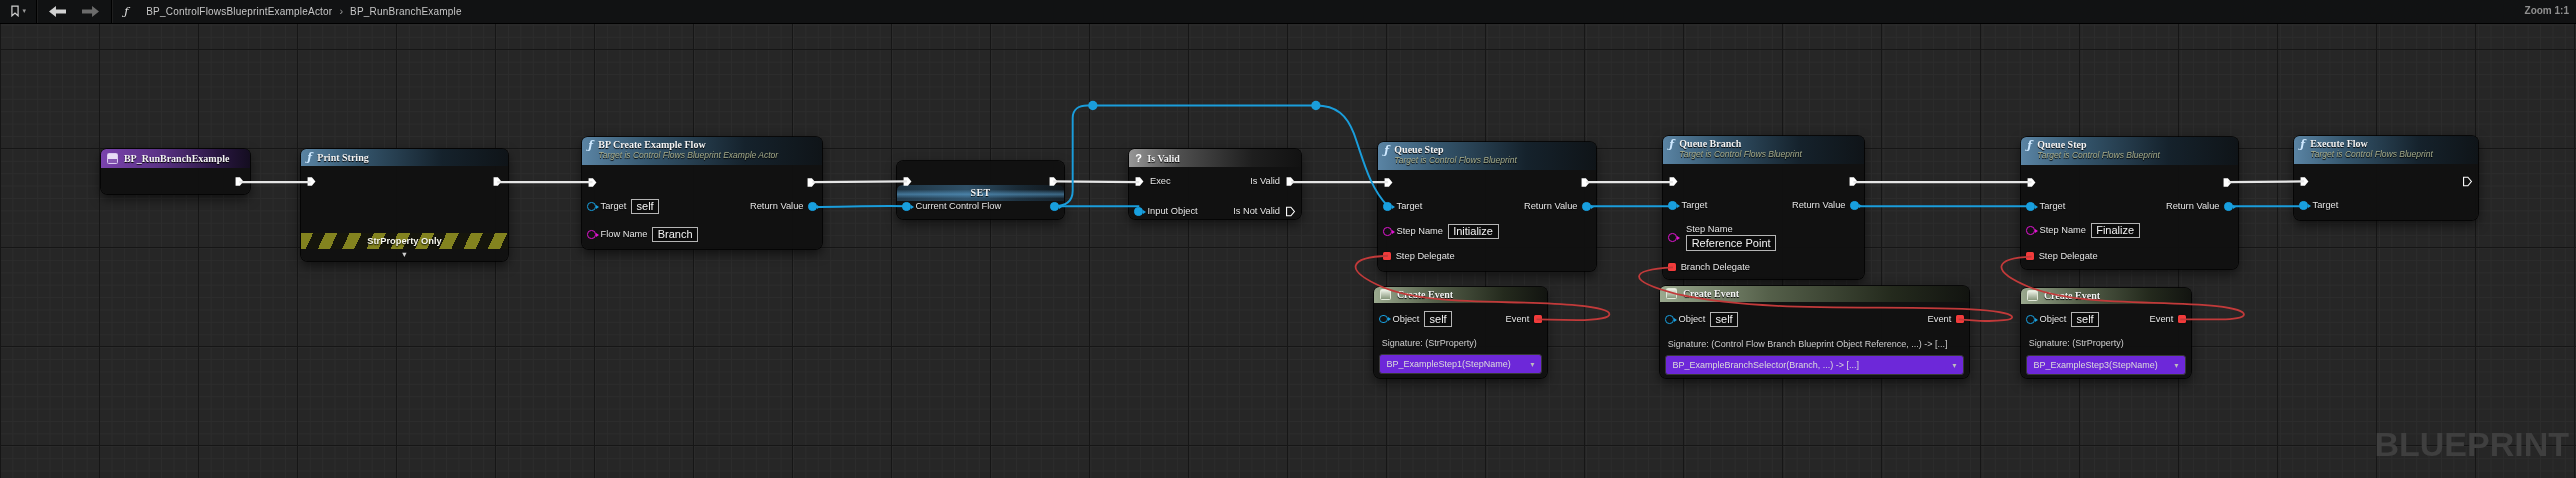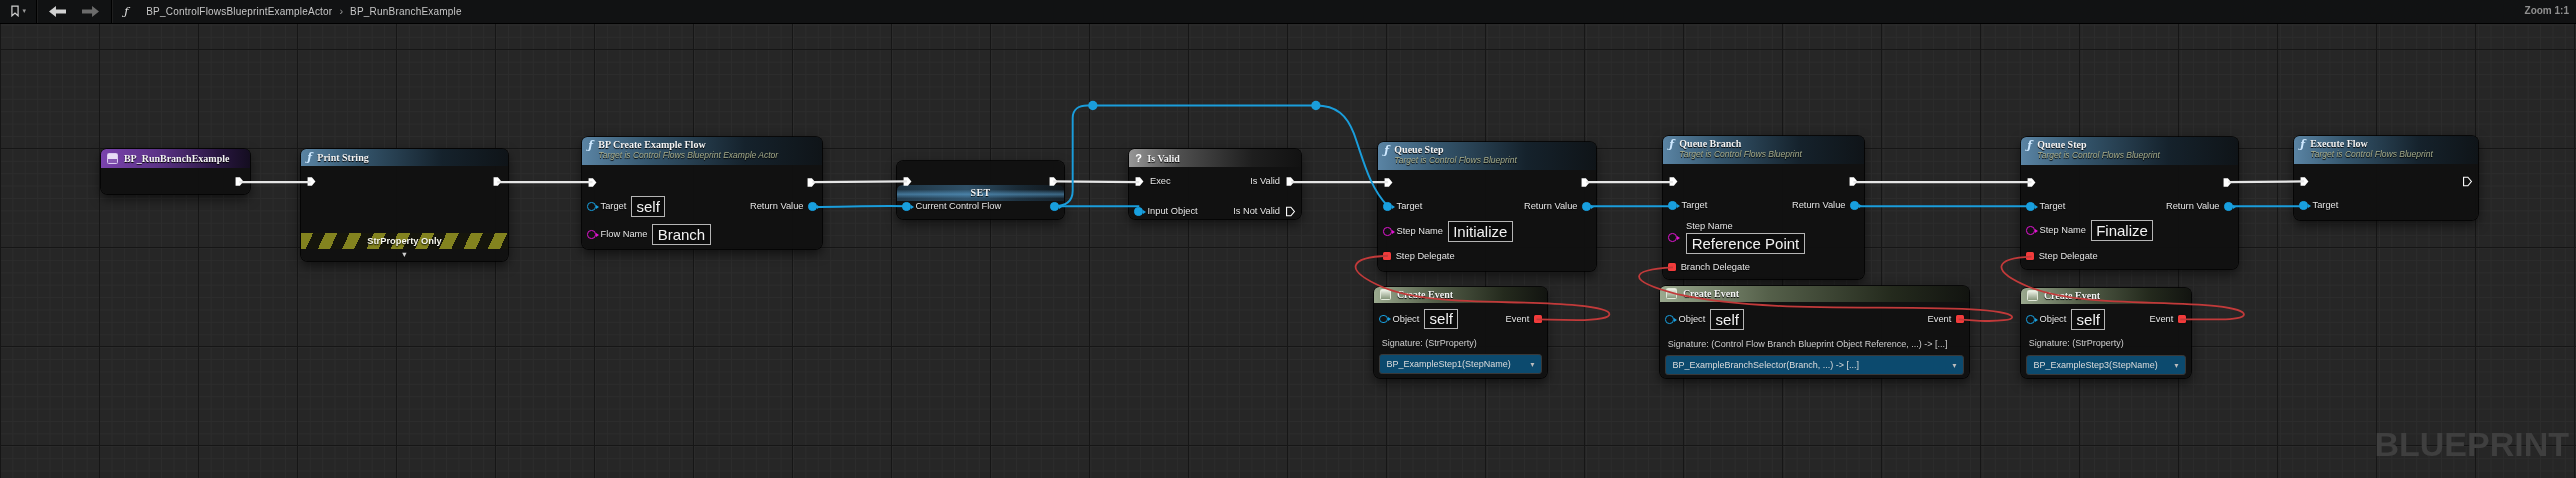--- a/index.html
+++ b/index.html
@@ -46,39 +46,39 @@
   .fnico{font-family:"DejaVu Serif",serif;font-style:italic;color:#cfe9ff;font-size:11px;font-weight:bold;flex:none;}
   .qico{color:#fff;font-size:11px;font-weight:bold;flex:none;}
   .evico{width:9.3px;height:9.3px;border:0.8px solid #d9c9ef;background:linear-gradient(180deg,#e7dcf5 0 55%,rgba(255,255,255,.12) 55%);border-radius:1.5px;flex:none;}
   .ceico{width:9.3px;height:9.3px;border:0.8px solid #e2e9da;background:linear-gradient(180deg,#eef3e8,#86957a);border-radius:1.5px;flex:none;}
 
   .row{position:absolute;left:5.4px;right:5.4px;height:18.6px;display:flex;align-items:center;gap:4.6px;}
   .row.out{justify-content:flex-end;}
   .row.between{justify-content:space-between;}
   .grp{display:flex;align-items:center;gap:4.6px;}
   .plabel{font-size:9.3px;color:#e6e6e6;text-shadow:0 0.8px 0.8px #000;white-space:nowrap;}
-  .vbox{border:0.8px solid #b5b5b5;border-radius:0;padding:0.8px 4.6px;font-size:15px;color:#f2f2f2;
+  .vbox{border:0.8px solid #b5b5b5;border-radius:0;padding:0.8px 4.6px;font-size:11px;color:#f2f2f2;
         background:rgba(0,0,0,.32);white-space:nowrap;}
   .stack{display:flex;flex-direction:column;gap:1.5px;align-items:flex-start;}
 
   
   .cpin{width:8.5px;height:8.5px;border-radius:50%;box-sizing:border-box;position:relative;flex:none;}
   .cpin::after{content:"";position:absolute;left:8.1px;top:1.9px;border-top:2.3px solid transparent;
                border-bottom:2.3px solid transparent;}
   .pin-blue{border:1.9px solid #18a0e0;}  .pin-blue::after{border-left:3.1px solid #18a0e0;}
   .pin-blue.filled{background:#18a0e0;}
   .pin-mag{border:1.9px solid #e214d2;}   .pin-mag::after{border-left:3.1px solid #e214d2;}
   .dpin{width:7.7px;height:7.7px;background:#f23b3b;border-radius:1.5px;flex:none;box-shadow:0 0 1.5px #000;}
   .execpin{flex:none;}
   .devstripe{position:absolute;left:0;right:0;height:16.3px;display:flex;align-items:center;justify-content:center;
      background:repeating-linear-gradient(115deg,#83831f 0 11px,#15150c 11px 22px);}
   .devstripe span{font-size:9.3px;font-weight:bold;color:#f7f7ee;text-shadow:0 0.8px 1.5px #000;}
   .chevrow{position:absolute;left:0;right:0;text-align:center;color:#cfcfcf;font-size:8.5px;line-height:8.5px;}
   .sigline{position:absolute;left:7.7px;right:7.7px;font-size:9px;color:#cfcfcf;white-space:nowrap;overflow:hidden;}
-  .dd{position:absolute;left:5.4px;right:5.4px;height:18px;background:#0c4a6e;border:0.8px solid #383838;
+  .dd{position:absolute;left:5.4px;right:5.4px;height:18px;background:#6d28d9;border:0.8px solid #383838;
       border-radius:3.1px;display:flex;align-items:center;justify-content:space-between;padding:0 6.2px;
       font-size:9px;color:#dcdcdc;cursor:pointer;white-space:nowrap;}
   .dd .chev{color:#bdbdbd;font-size:7.7px;margin-left:6.2px;}
 
   .wires{position:absolute;left:0;top:0;z-index:20;pointer-events:none;}
 </style>
 </head>
 <body>
 
 <div class="toolbar">

